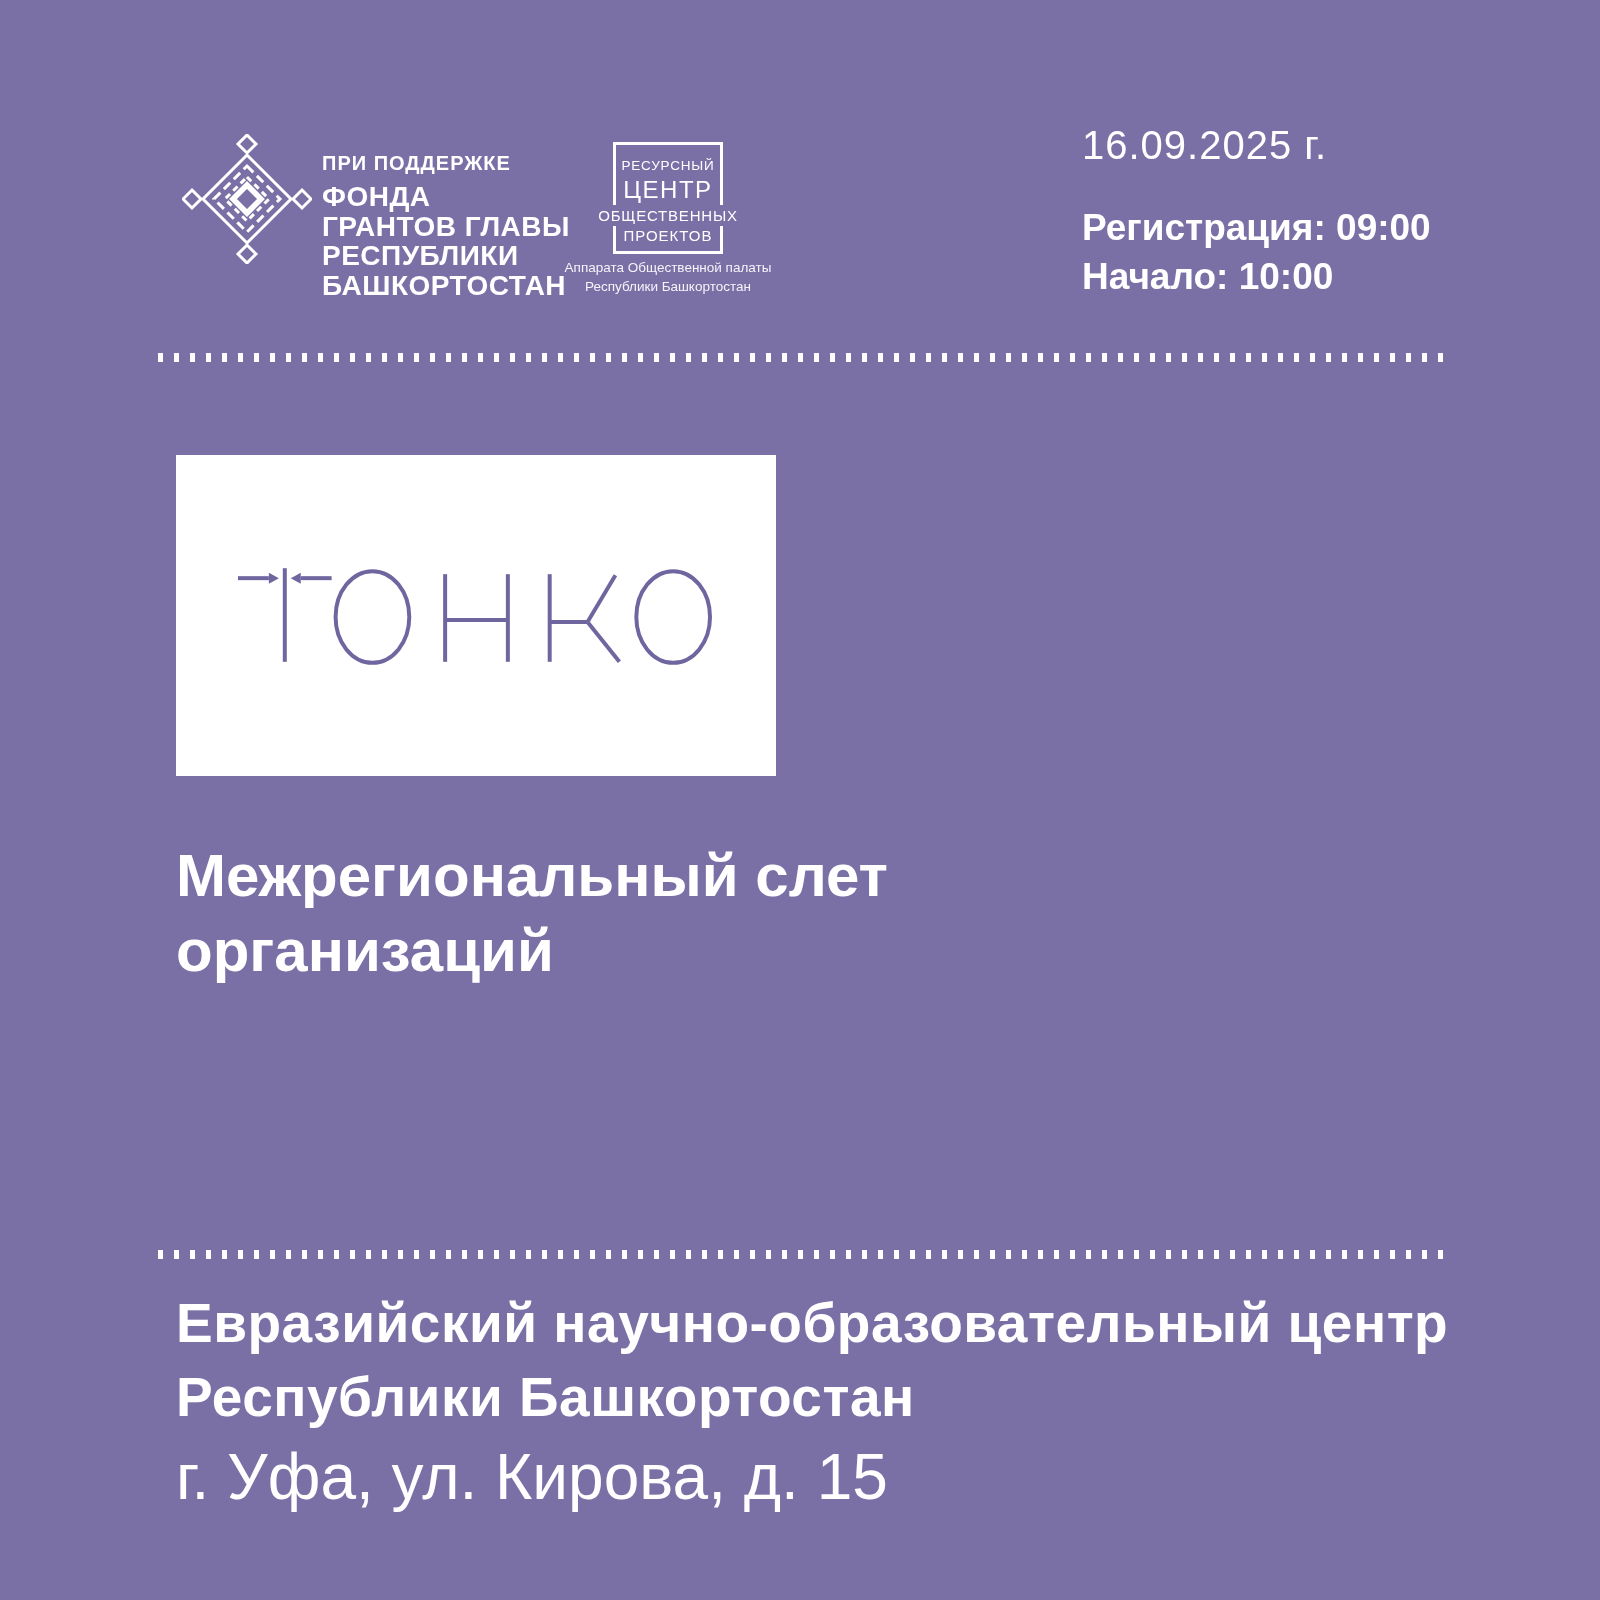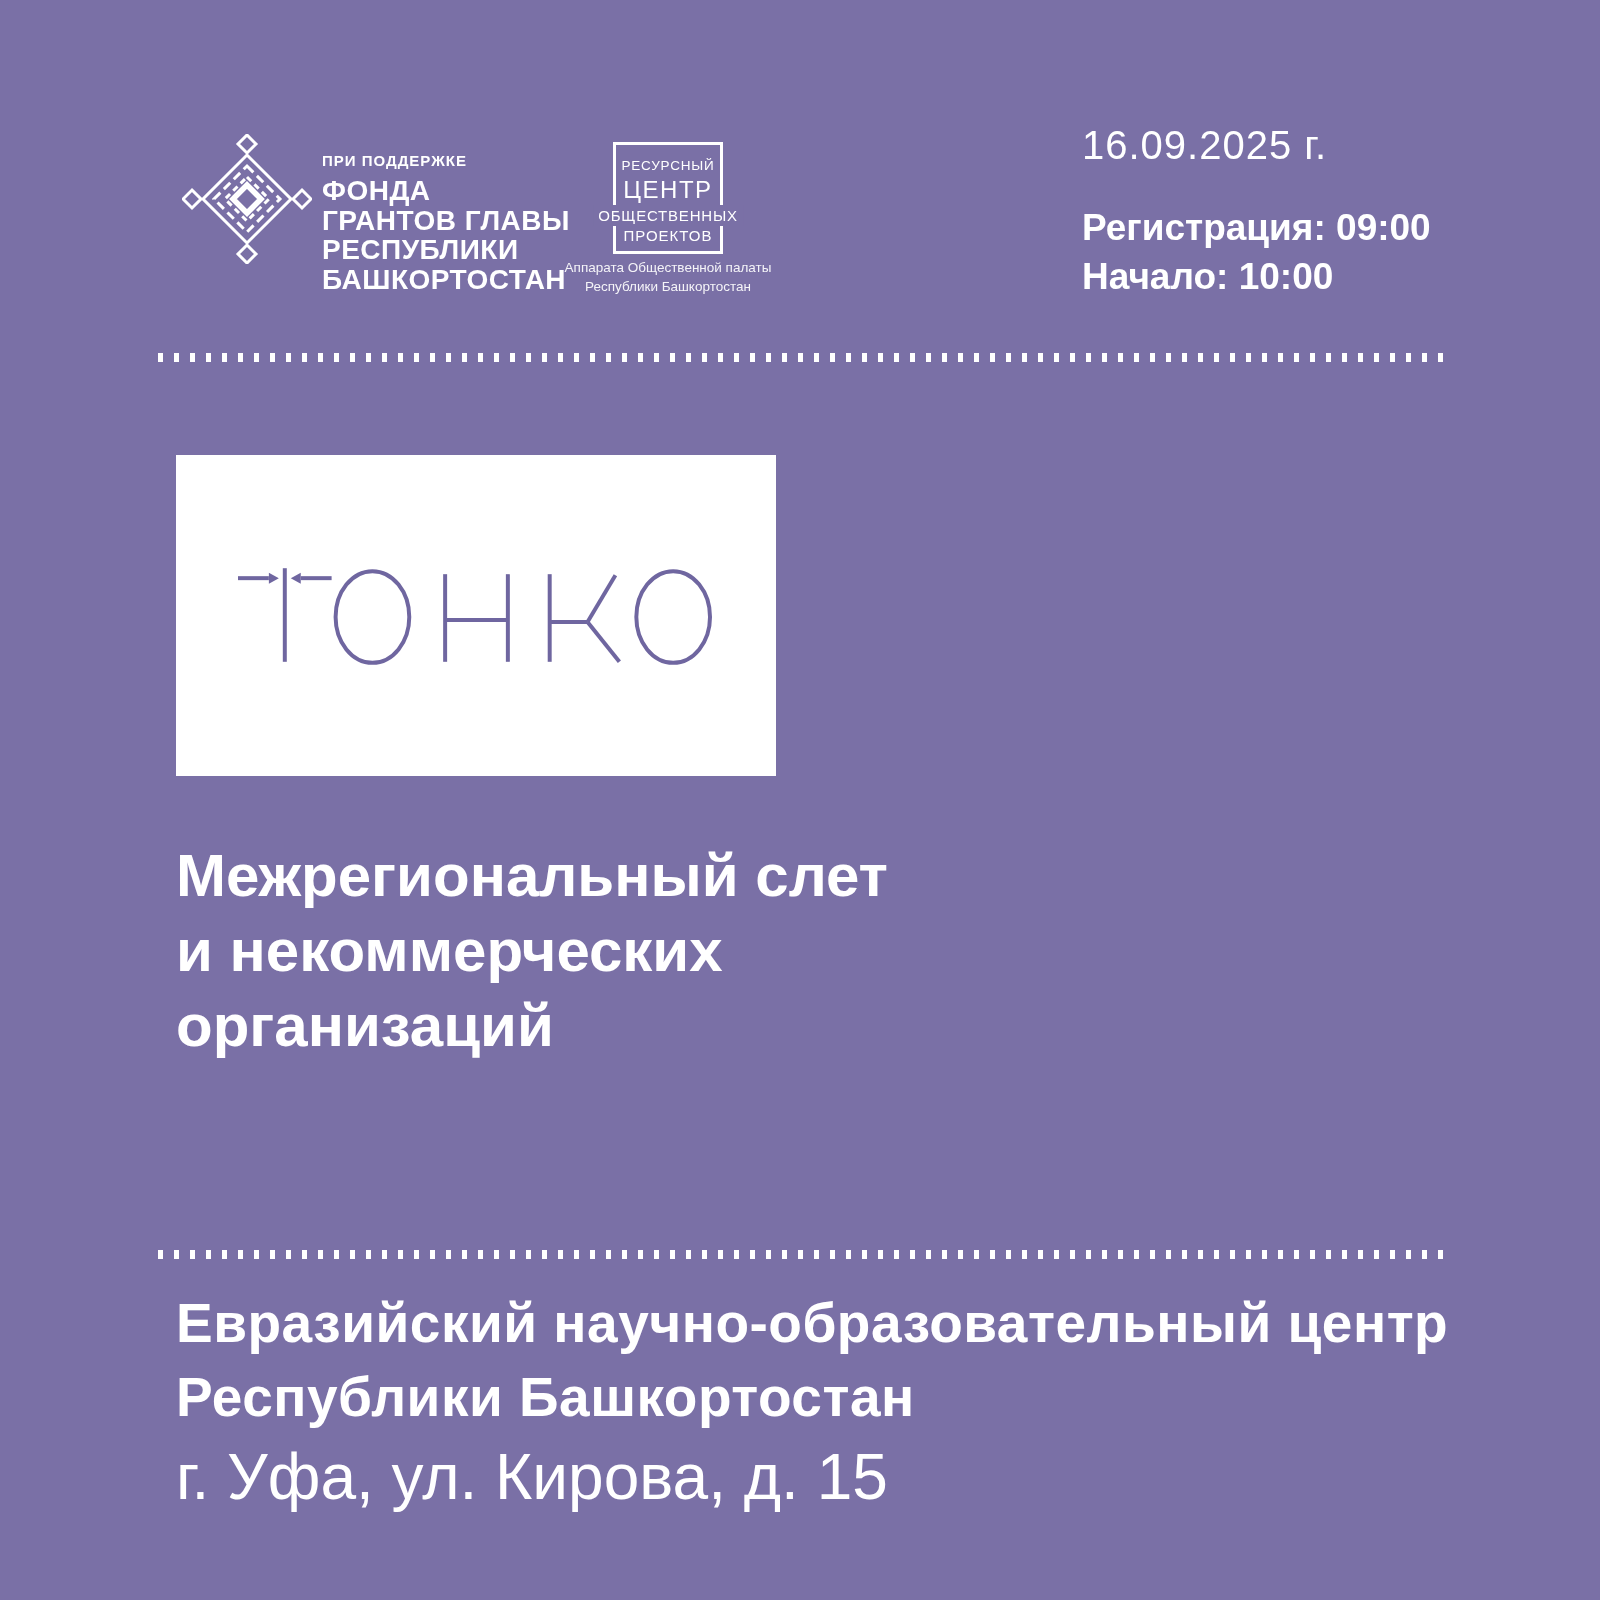--- a/index.html
+++ b/index.html
@@ -7,21 +7,21 @@
     position:relative;
     width:1600px;height:1600px;
     background:#7A70A6;
     font-family:"Liberation Sans", sans-serif;
     color:#fff;
     overflow:hidden;
   }
   
   .ornament{position:absolute;left:182px;top:134px;width:130px;height:130px;}
   .support{position:absolute;left:322px;top:152px;}
-  .support-pre{font-size:15px;font-weight:600;letter-spacing:1px;margin-bottom:7px;}
+  .support-pre{font-size:20px;font-weight:600;letter-spacing:1px;margin-bottom:7px;}
   .support-line{font-size:28px;font-weight:800;line-height:29.5px;letter-spacing:0.5px;}
   .rc{position:absolute;left:0;top:0;}
   .rc-frame{
     position:absolute;left:613px;top:142px;width:110px;height:112px;
     border:3px solid #fff;box-sizing:border-box;text-align:center;
   }
   .rc-line1{font-size:13.5px;font-weight:400;letter-spacing:0.8px;margin-top:13px;}
   .rc-line2{font-size:24px;font-weight:400;letter-spacing:1.5px;margin-top:3px;}
   .rc-sub1{
     position:absolute;left:668px;top:205px;transform:translateX(-50%);
@@ -132,21 +132,20 @@
       </g>
       <g fill="#6F66A0">
         <polygon points="41,12 31,6.5 31,17.5"></polygon>
         <polygon points="53,12 63,6.5 63,17.5"></polygon>
       </g>
     </svg>
   </div>
 
   <div class="title">
     <div>Межрегиональный слет</div>
-    <div>и некоммерческих</div>
     <div>организаций</div>
   </div>
 
   <div class="dotted dotted-2"></div>
 
   <div class="venue">
     <div>Евразийский научно-образовательный центр</div>
     <div>Республики Башкортостан</div>
   </div>
   <div class="address">г. Уфа, ул. Кирова, д. 15</div>

